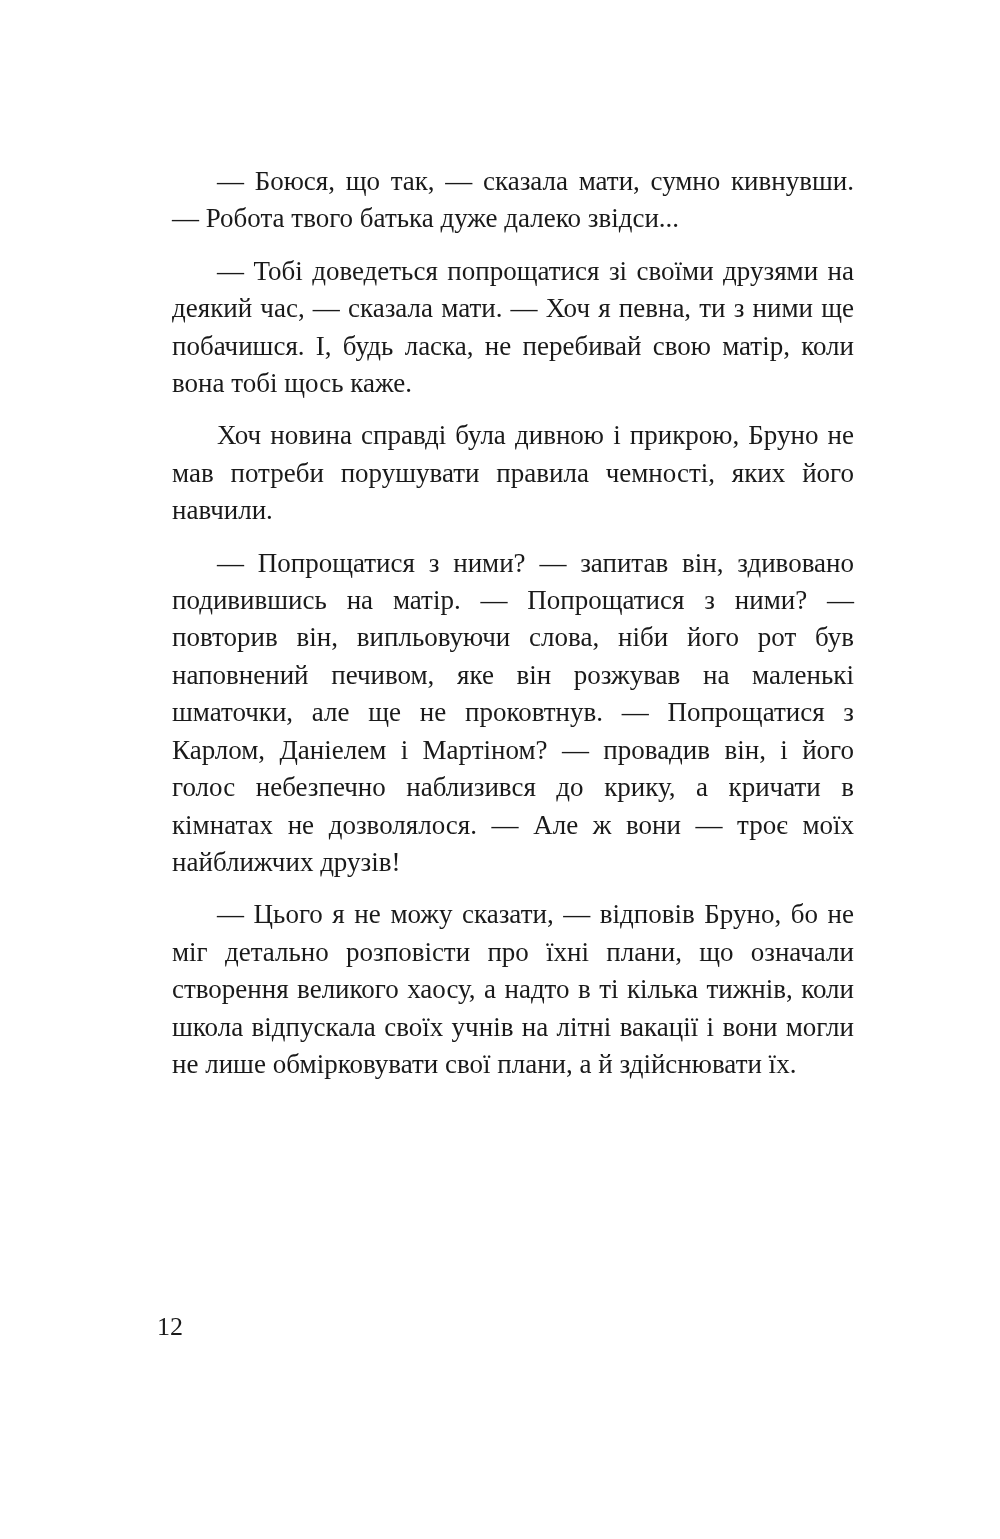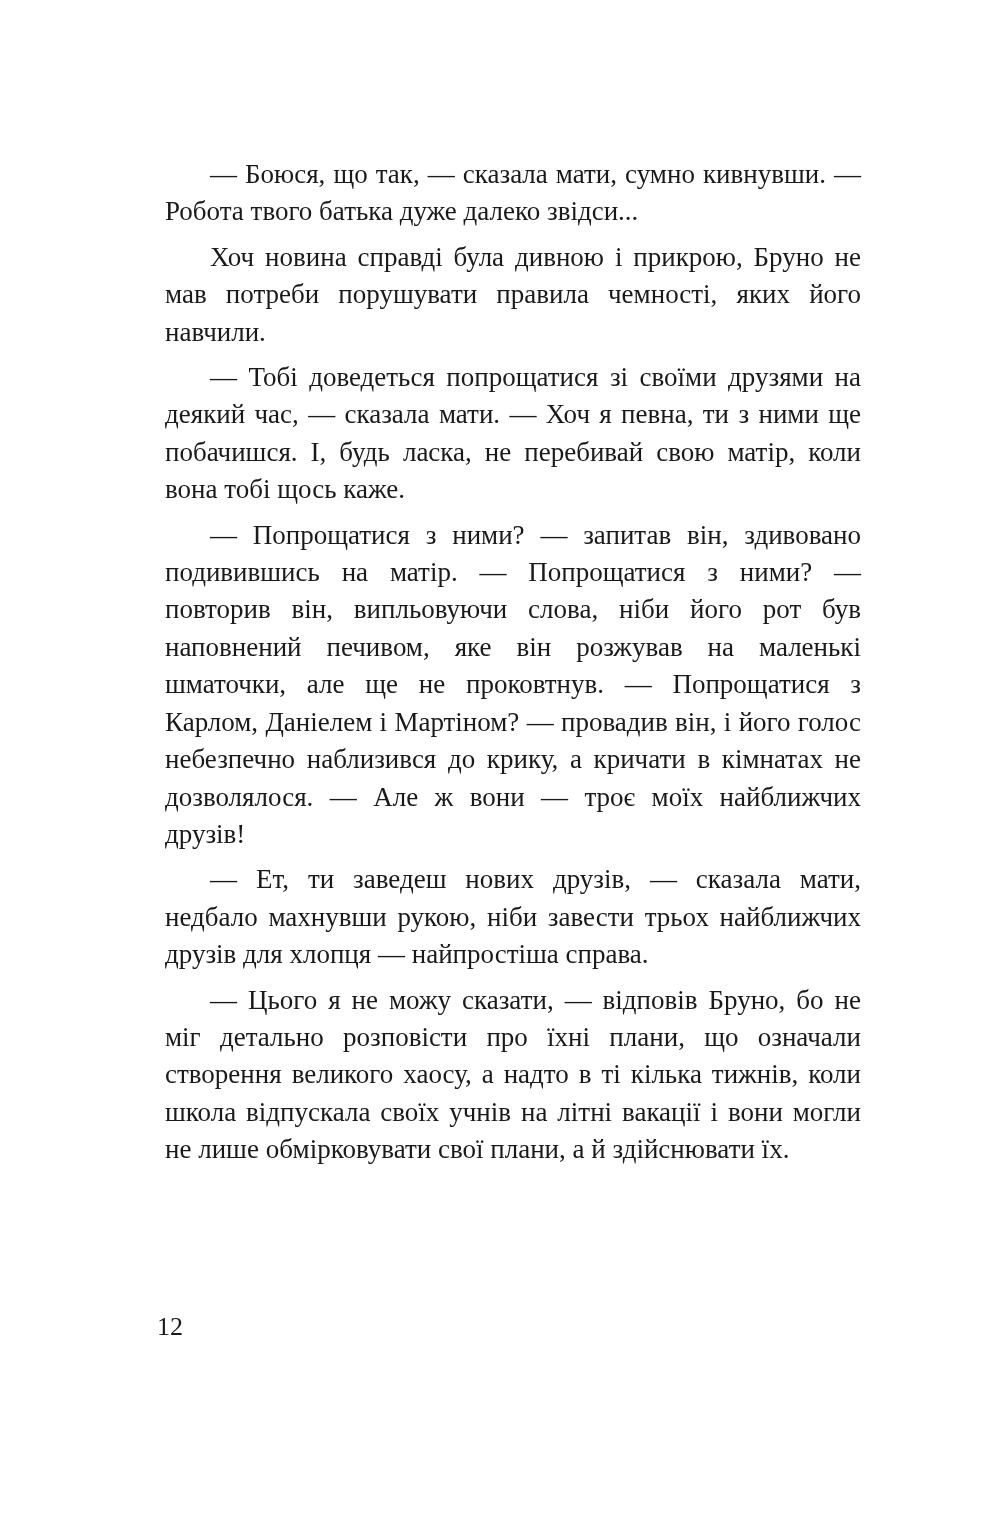--- a/index.html
+++ b/index.html
@@ -19,39 +19,38 @@
   .text-block {
     position: absolute;
     left: 157px;
     top: 148px;
     width: 712px;
     font-size: 27px;
     line-height: 37.4px;
     text-align: justify;
   }
   .text-block p {
-    margin: 8px;
+    margin: 15px;
     padding: 0;
     text-indent: 45px;
   }
   .page-number {
     position: absolute;
     left: 157px;
     top: 1314px;
     font-size: 26px;
     line-height: 1;
     color: #1a1a1a;
   }
 </style>
 </head>
 <body>
 
 <div class="page">
   <div class="text-block">
     <p>— Боюся, що так, — сказала мати, сумно кивнувши. — Робота твого батька дуже далеко звідси...</p>
+    <p>— Тобі доведеться попрощатися зі своїми друзями на деякий час, — сказала мати. — Хоч я певна, ти з ними ще побачишся. І, будь ласка, не перебивай свою матір, коли вона тобі щось каже.</p>
     <p>Хоч новина справді була дивною і прикрою, Бруно не мав потреби порушувати правила чемності, яких його навчили.</p>
-    <p>— Тобі доведеться попрощатися зі своїми друзями на деякий час, — сказала мати. — Хоч я певна, ти з ними ще побачишся. І, будь ласка, не перебивай свою матір, коли вона тобі щось каже.</p>
     <p>— Попрощатися з ними? — запитав він, здивовано подивившись на матір. — Попрощатися з ними? — повторив він, випльовуючи слова, ніби його рот був наповнений печивом, яке він розжував на маленькі шматочки, але ще не проковтнув. — Попрощатися з Карлом, Даніелем і Мартіном? — провадив він, і його голос небезпечно наблизився до крику, а кричати в кімнатах не дозволялося. — Але ж вони — троє моїх найближчих друзів!</p>
-    <p>— Ет, ти заведеш нових друзів, — сказала мати, недбало махнувши рукою, ніби завести трьох найближчих друзів для хлопця — найпростіша справа.</p>
     <p>— Цього я не можу сказати, — відповів Бруно, бо не міг детально розповісти про їхні плани, що означали створення великого хаосу, а надто в ті кілька тижнів, коли школа відпускала своїх учнів на літні вакації і вони могли не лише обмірковувати свої плани, а й здійснювати їх.</p>
   </div>
   <div class="page-number">12</div>
 </div>
 
 </body></html>

